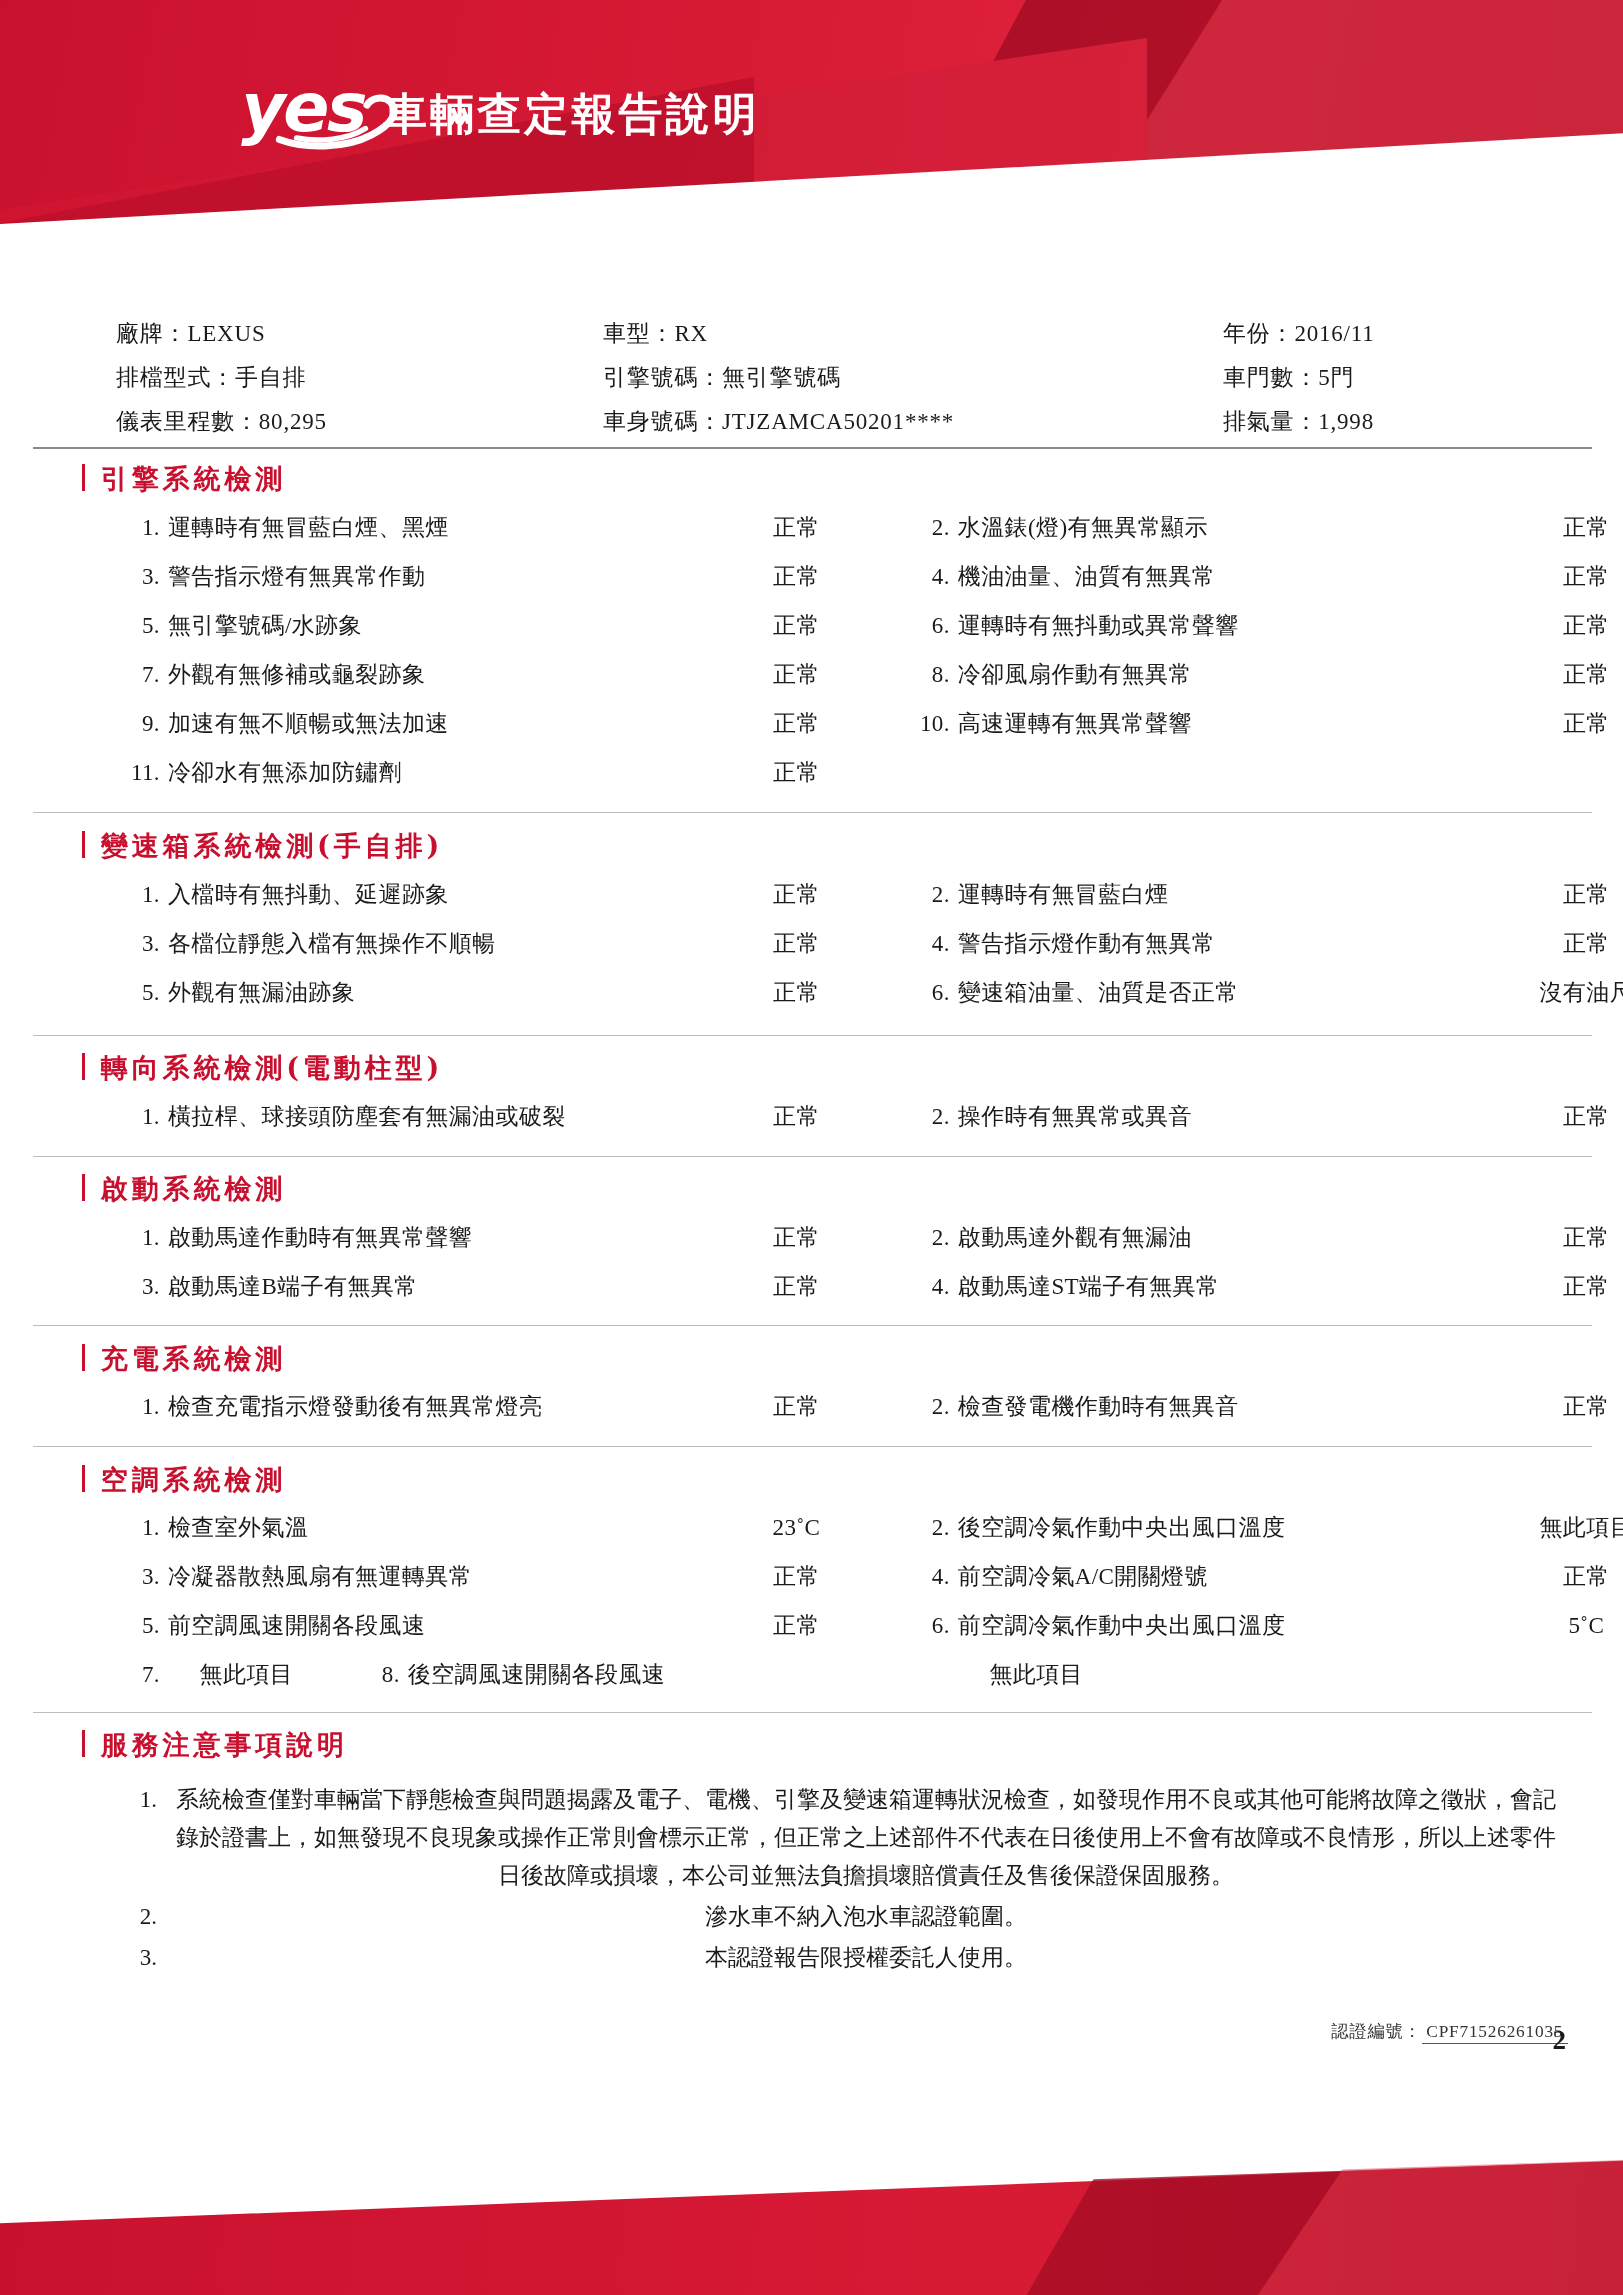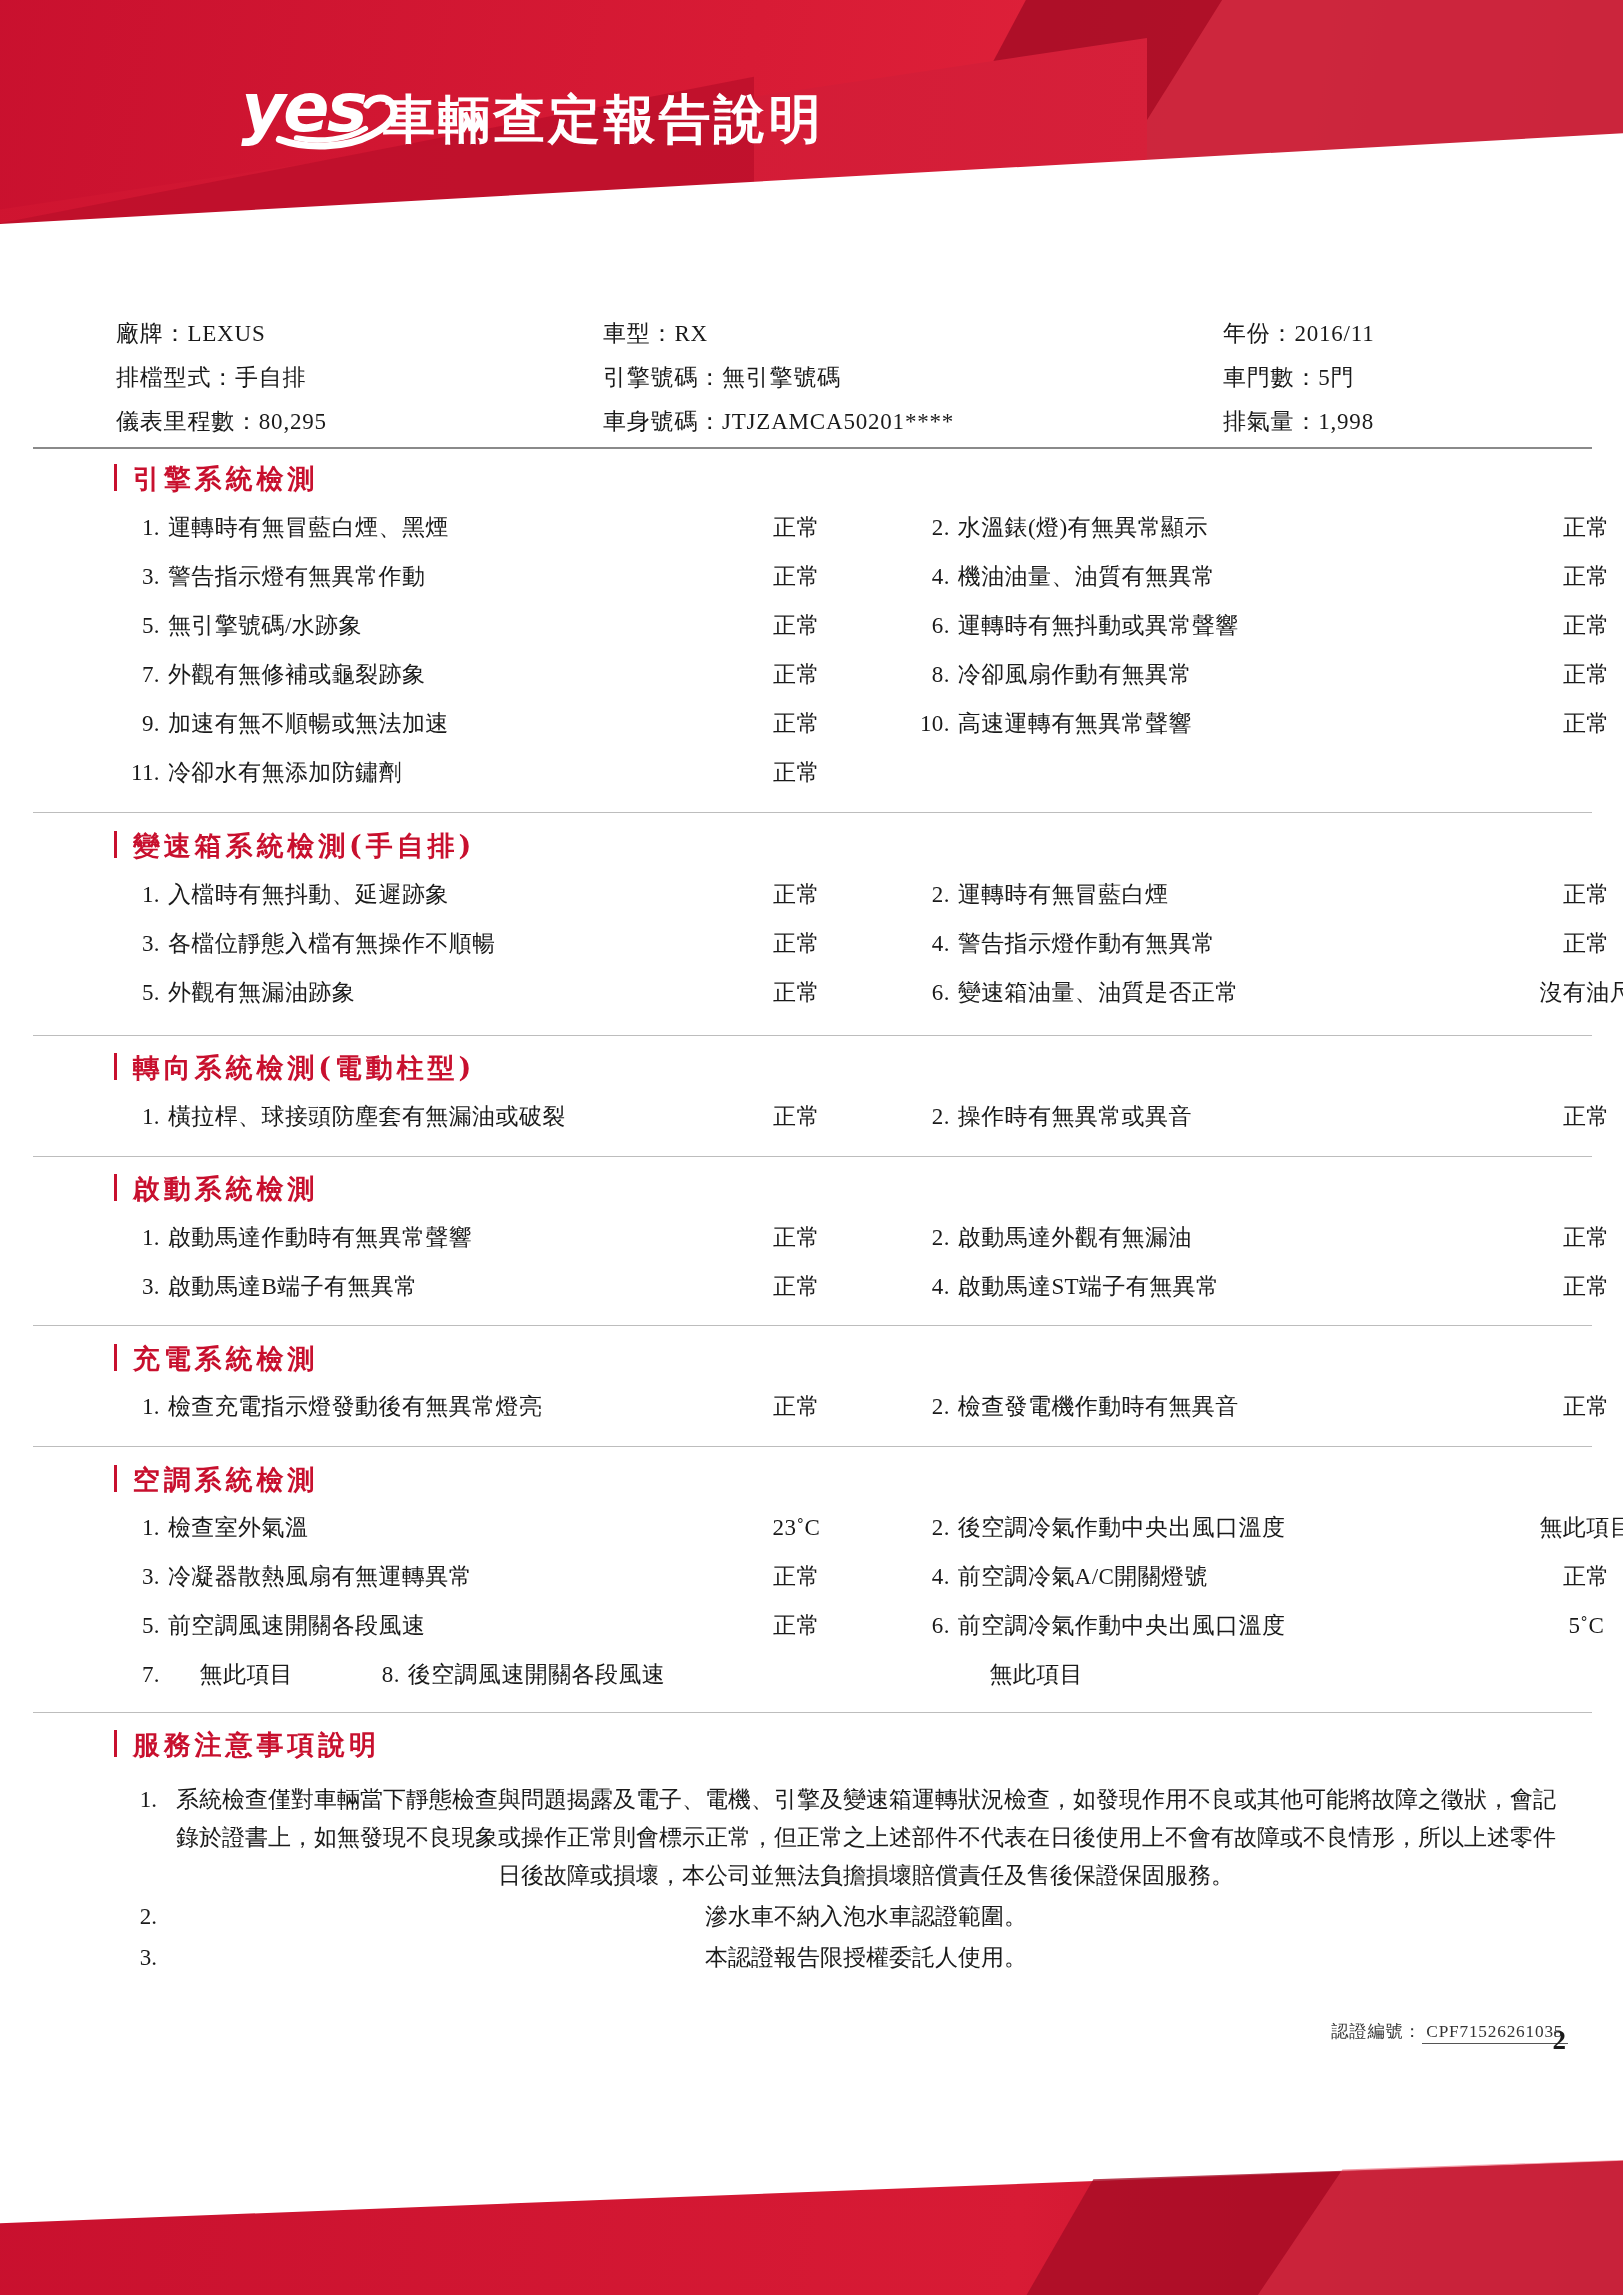--- a/index.html
+++ b/index.html
@@ -94,21 +94,21 @@
   }
   .logo-swoosh {
     position: absolute;
     top: 19px; left: 151px;
     width: 141px;
     height: 61px;
   }
   .header-title {
     position: absolute;
     top: 85px; left: 383px;
-    font-size: 52px;
+    font-size: 44px;
     font-weight: bold;
     color: #ffffff;
     letter-spacing: 3.1px;
     font-family: "DejaVu Serif", serif;
   }
 
   
   .sheet {
     position: absolute;
     top: 298px; left: 0;
@@ -147,21 +147,20 @@
   }
 
   
   .section-title {
     position: absolute;
     font-size: 27px;
     color: #c8102e;
     font-weight: bold;
     letter-spacing: 3.9px;
     font-family: "DejaVu Serif", serif;
-    margin-left: 32px;
   }
   .section-title .bar {
     display: inline-block;
     width: 3.1px;
     height: 27px;
     background: #c8102e;
     margin-right: 15.7px;
     vertical-align: -3.1px;
   }
 

